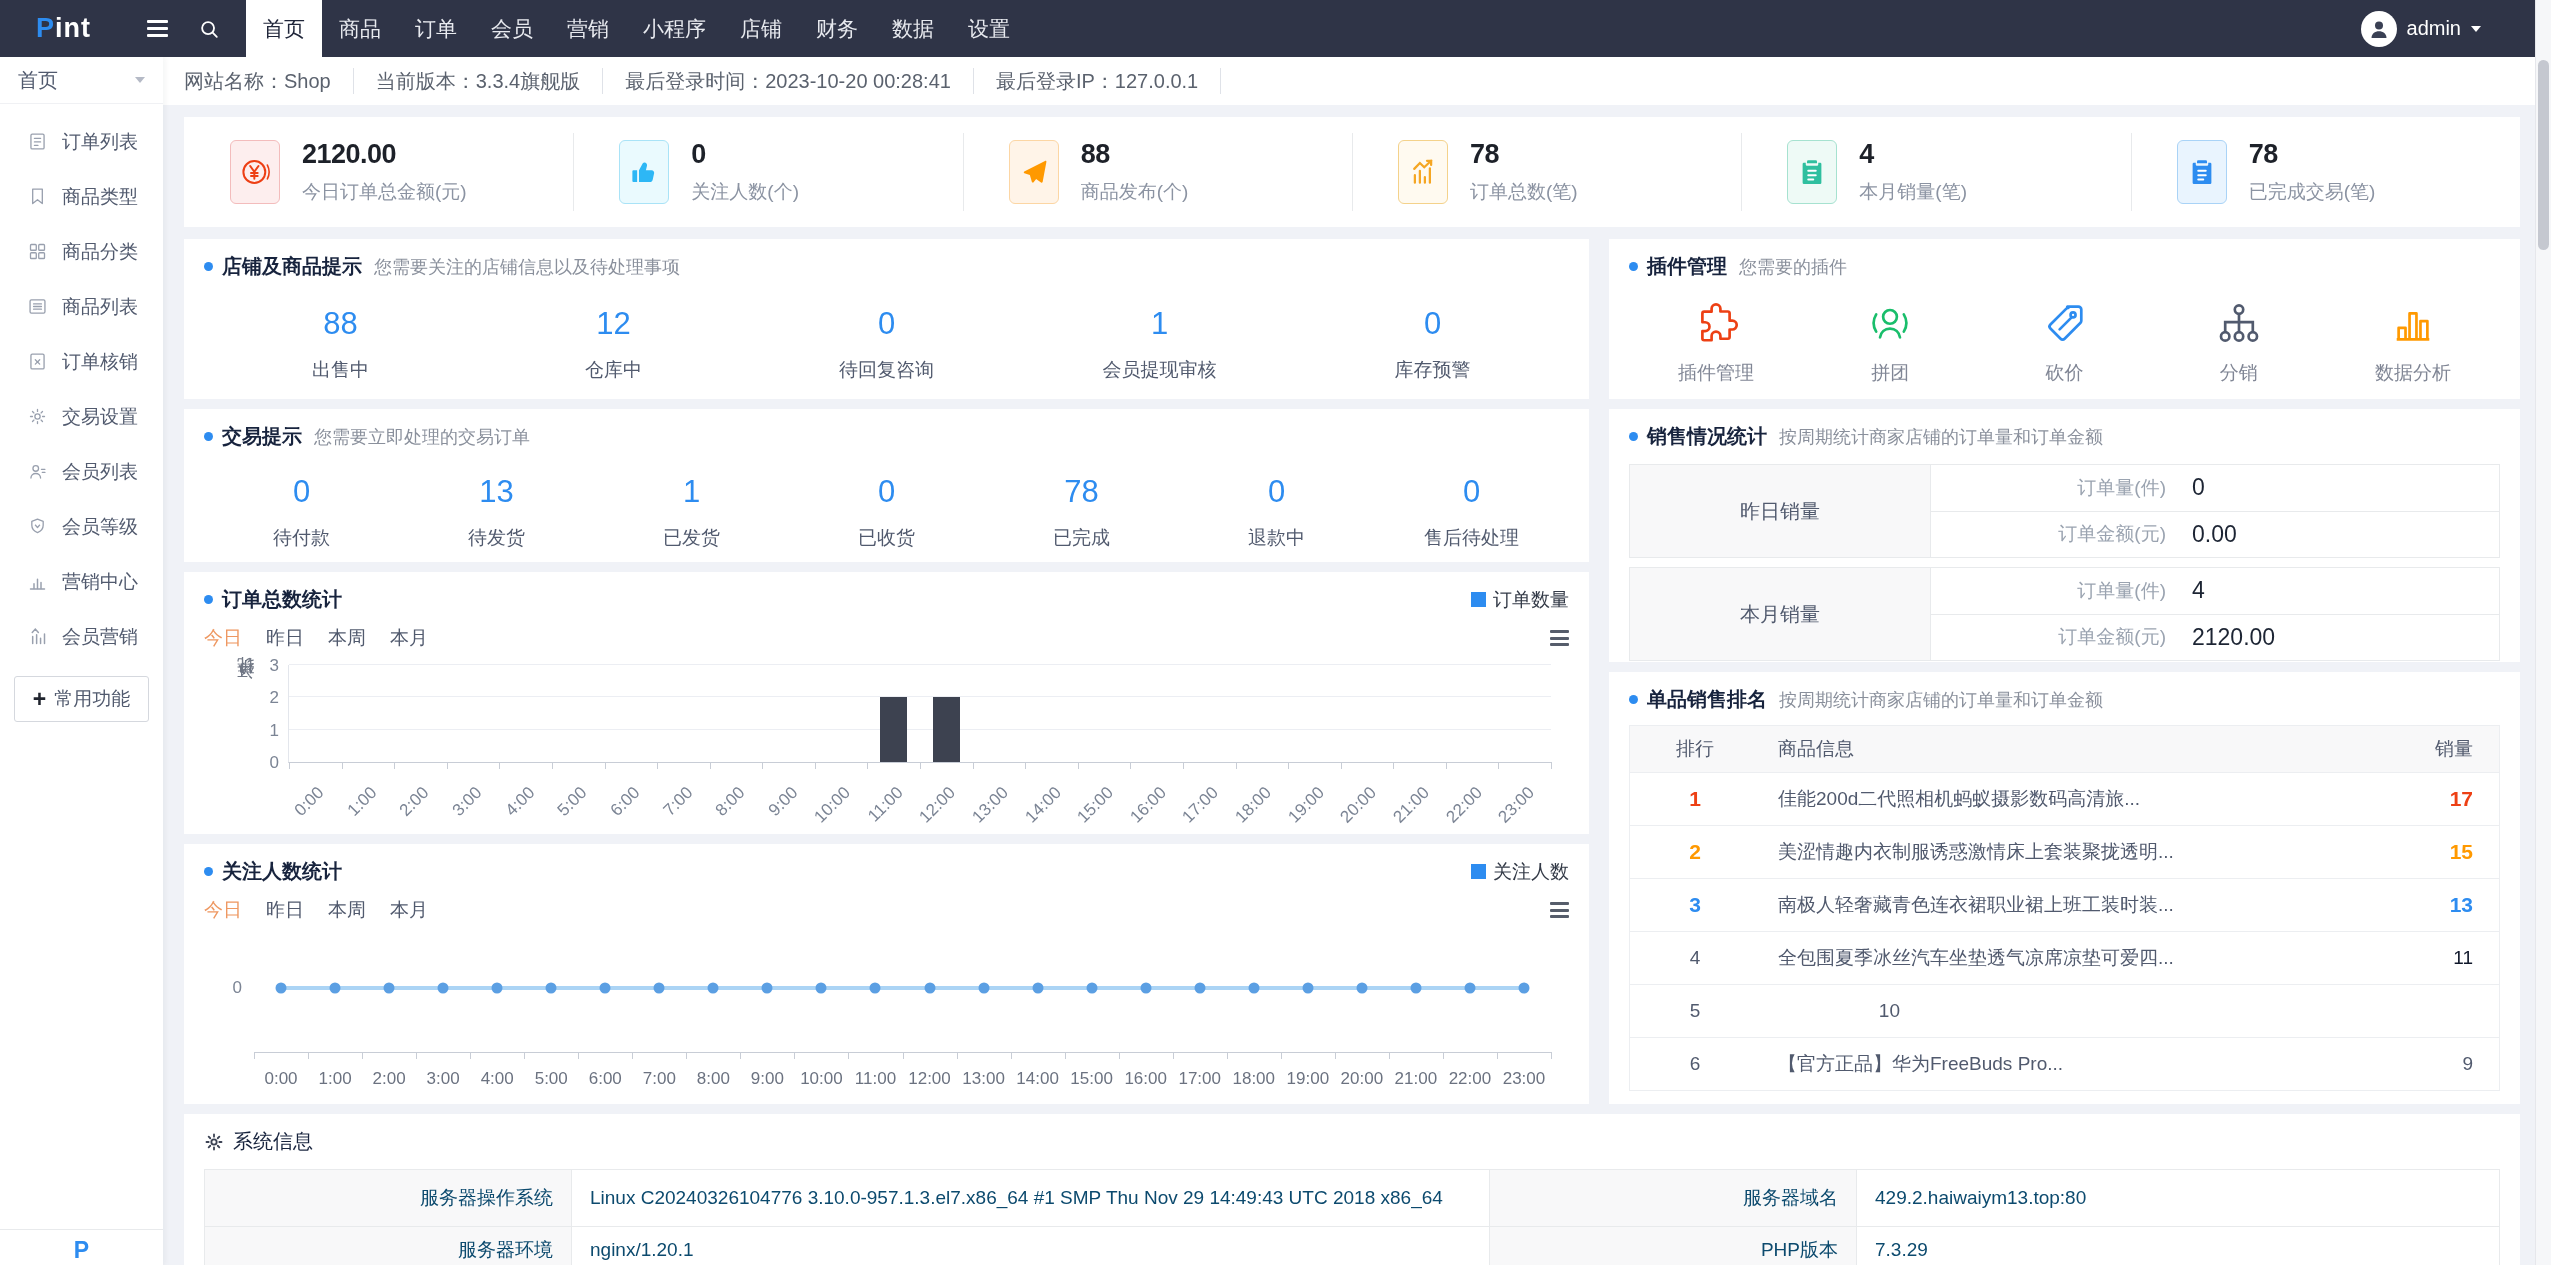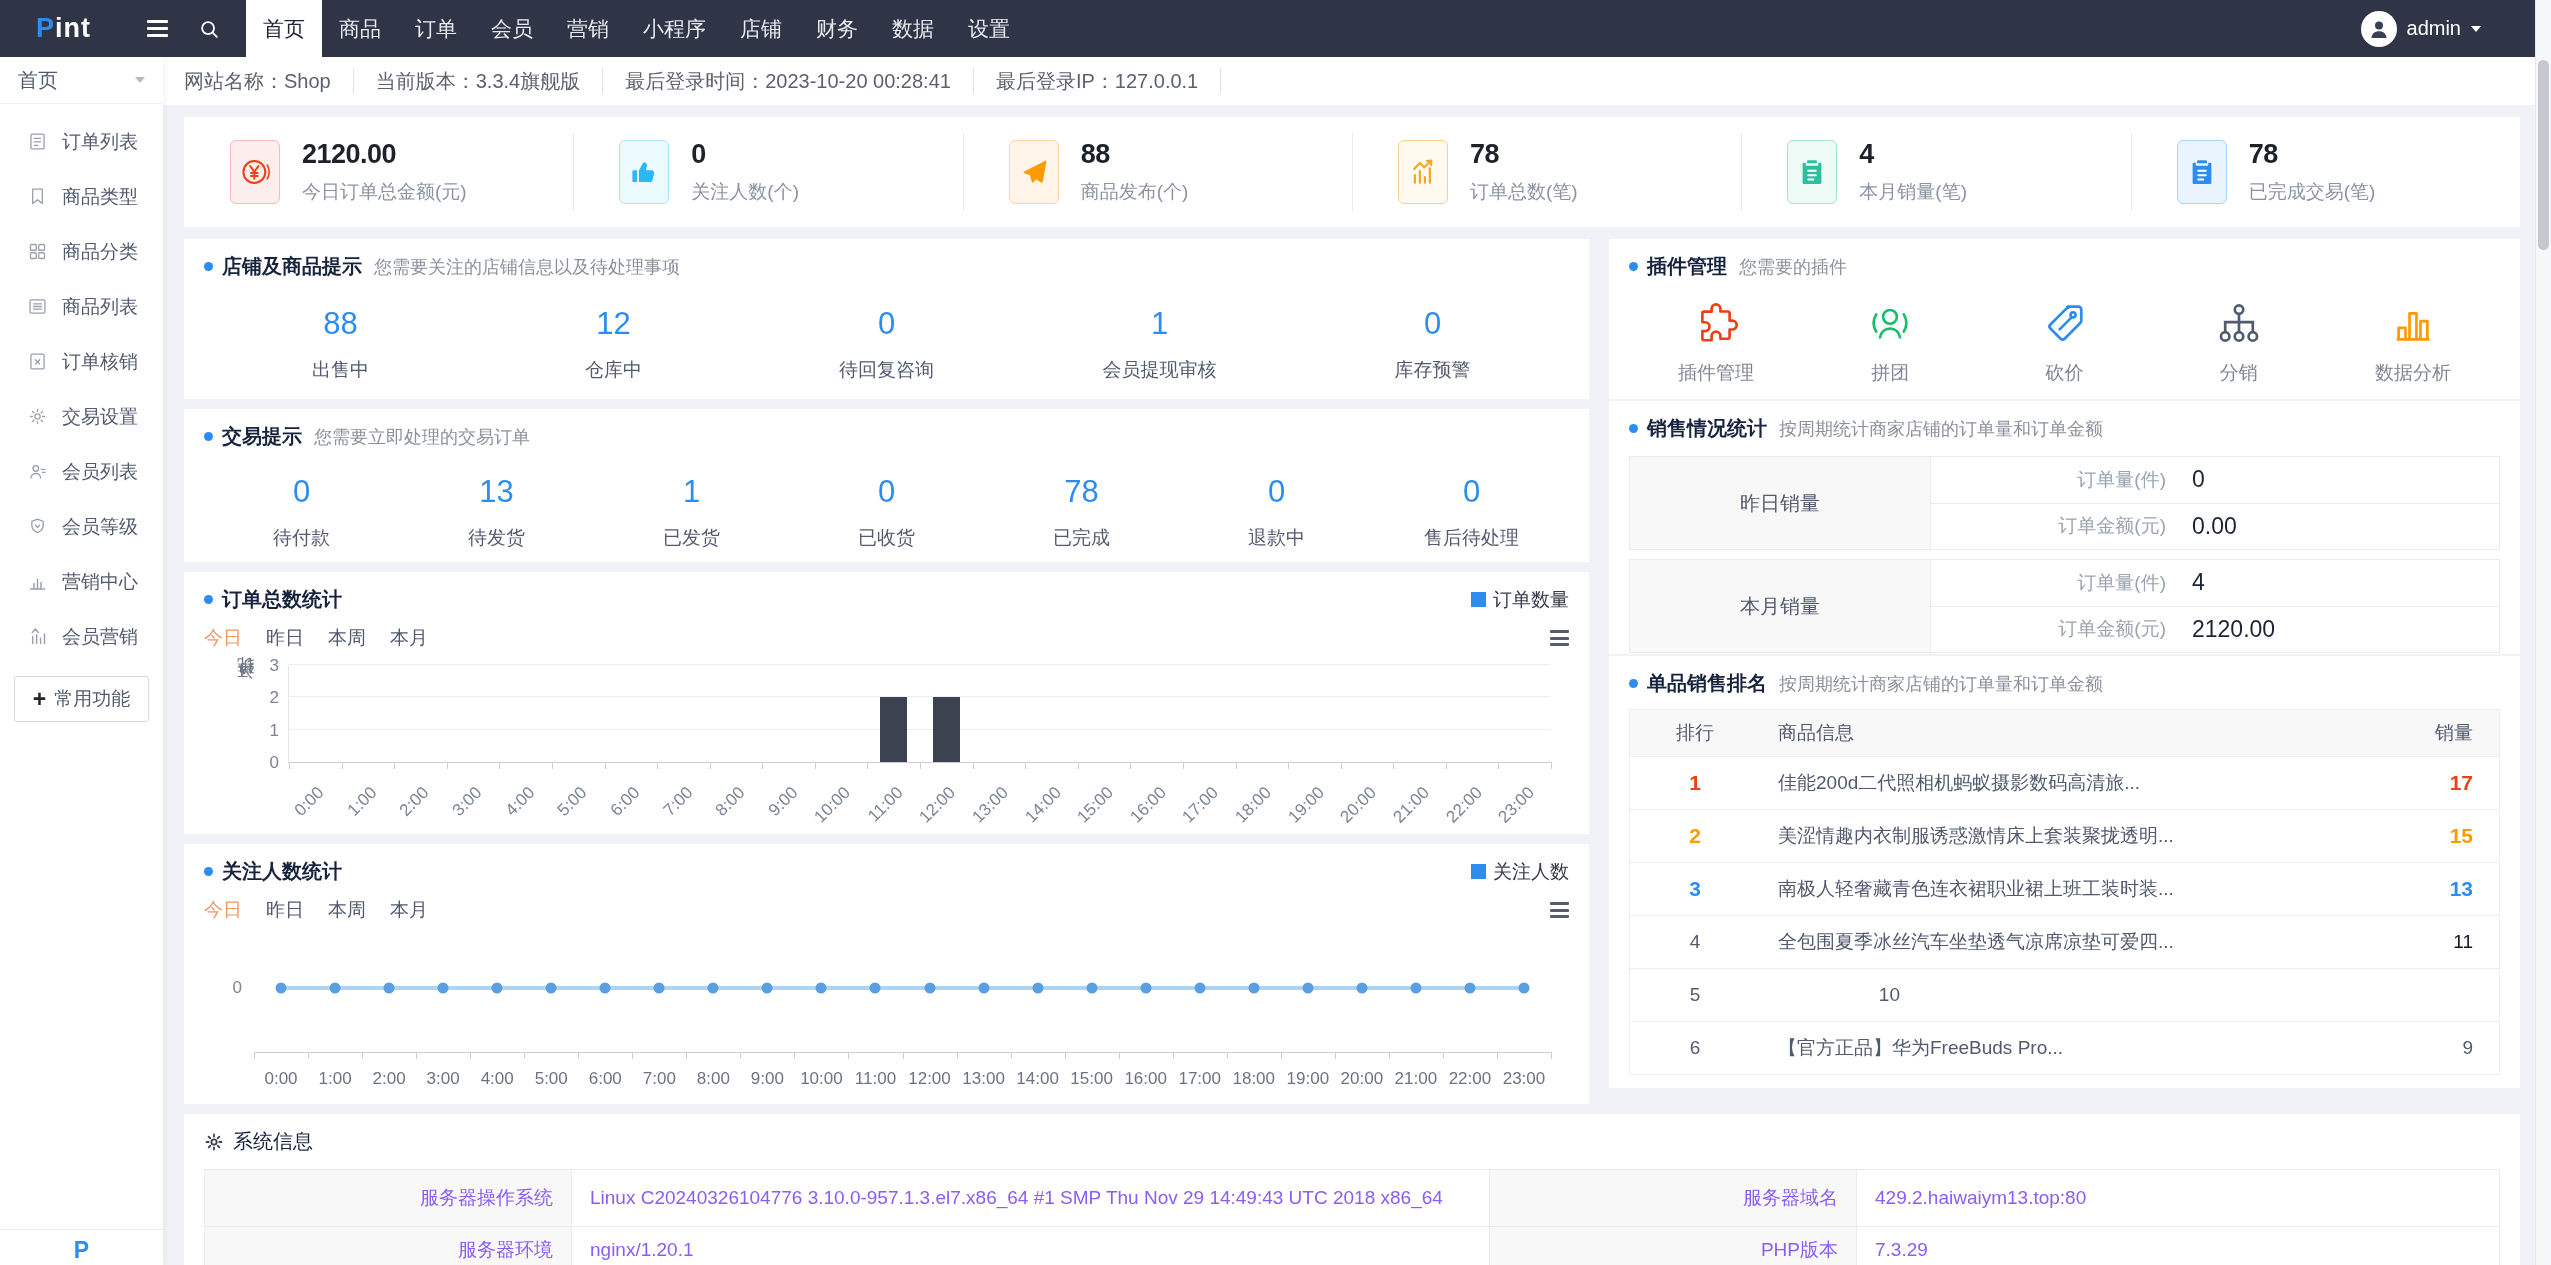--- a/index.html
+++ b/index.html
@@ -54,21 +54,21 @@
   .tint-2{background:#fff4e8;border-color:#fcd6a4;}
   .tint-3{background:#fffaf0;border-color:#f4d28b;}
   .tint-4{background:#eefaf6;border-color:#a6e2d0;}
   .tint-5{background:#e9f4fe;border-color:#a9d3f7;}
   .card-meta{margin-left:22px;}
   .card-value{font-size:27px;font-weight:bold;color:#1d2129;letter-spacing:-.5px;}
   .card-label{margin-top:9px;font-size:19px;color:#8b93a2;white-space:nowrap;}
 
   .grid{display:flex;gap:20px;margin:12px 16px 0 21px;align-items:flex-start;}
   .col-left{width:1405px;display:flex;flex-direction:column;gap:10px;}
-  .col-right{flex:1;display:flex;flex-direction:column;gap:2px;}
+  .col-right{flex:1;display:flex;flex-direction:column;gap:10px;}
   .block{background:#fff;box-sizing:border-box;padding:14px 20px;}
   .h-tips{height:160px;}  .h-trade{height:153px;}
   .h-chart1{height:262px;} .h-chart2{height:260px;}
   .h-plugins{height:160px;} .h-sales{height:253px;} .h-rank{height:432px;}
 
   .sec-header{display:flex;align-items:center;}
   .dot{width:9px;height:9px;border-radius:50%;background:#2d8cf0;margin-right:9px;flex:0 0 auto;}
   .sec-title{margin:0;font-size:20px;font-weight:bold;color:#17233d;}
   .sec-sub{margin-left:12px;font-size:18px;color:#8a909c;}
   .legend{margin-left:auto;display:flex;align-items:center;gap:7px;cursor:pointer;}
@@ -126,21 +126,21 @@
   .col-name{flex:1;padding-left:6px;overflow:hidden;white-space:nowrap;margin-left:12px;}
   .col-sales{width:140px;text-align:right;padding-right:26px;flex:0 0 auto;}
   .rank-row{display:flex;height:52px;align-items:center;border-top:1px solid #eceef1;font-size:19px;color:#515a6e;}
   .rank-row .col-rank.em,.rank-row .col-sales.em{font-weight:bold;font-size:21px;}
 
   
   .sysinfo{margin:10px 16px 0 21px;background:#fff;padding:14px 20px;box-sizing:border-box;height:230px;}
   .sys-header{display:flex;align-items:center;gap:9px;}
   .sys-title{margin:0;font-size:20px;font-weight:normal;color:#17233d;}
   .sys-table{width:100%;margin-top:14px;border-collapse:collapse;table-layout:fixed;}
-  .sys-table td{border:1px solid #e8eaec;font-size:19px;color:#8b5cf6;padding:0 18px;}
+  .sys-table td{border:1px solid #e8eaec;font-size:19px;color:#0c4a6e;padding:0 18px;}
   .sys-table td.lab{background:#f8f8f9;text-align:right;width:330px;}
   .sys-table col.v1{width:40%;}
   .sys-table tr.r1 td{height:56px;}
   .sys-table tr.r2 td{height:45px;}
 </style>
 </head>
 <body>
 
 <div class="app">
 

